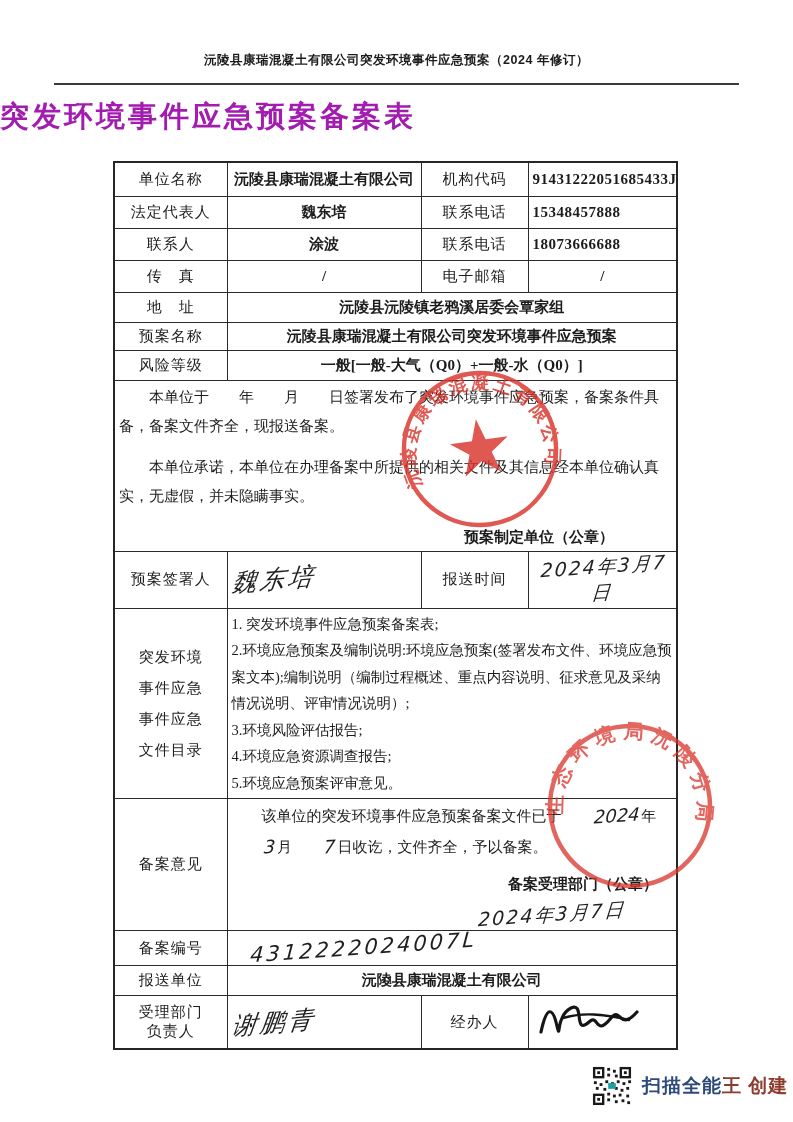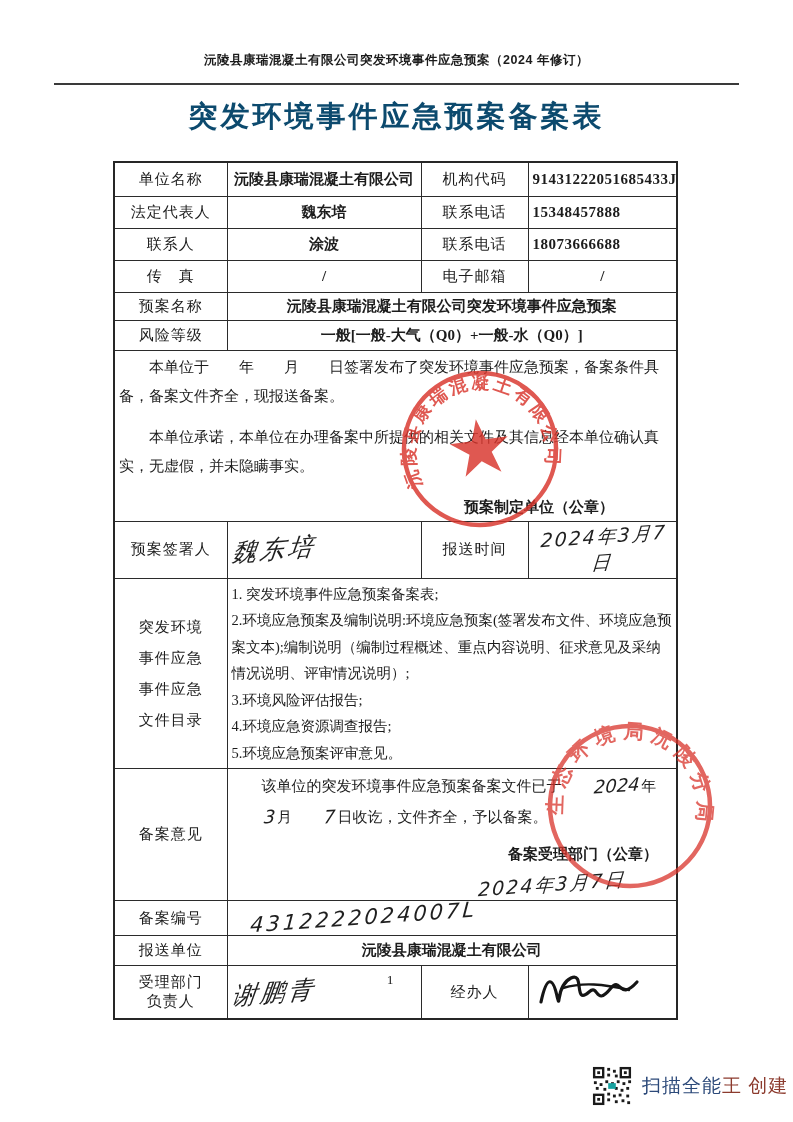--- a/index.html
+++ b/index.html
@@ -19,23 +19,22 @@
     font-family: "Liberation Sans", sans-serif;
     font-size: 12.5px; font-weight: bold; color: #1b1b1b;
     letter-spacing: .5px;
   }
   .hdr-rule {
     margin: 14px 54px 0 54px;
     border-top: 2.2px solid #3a3a3a;
   }
   .doc-title {
     margin-top: 12px;
-    text-align: center;
     font-family: Liberation Serif, serif;
-    font-size: 29px; font-weight: bold; color: #0c4a6e;
+    font-size: 29px; font-weight: bold; color: #a21caf;
     letter-spacing: 3px;
   }
   
   table.form {
     margin: 24px 0 0 113px;
     width: 563px;
     border-collapse: collapse;
     table-layout: fixed;
     border: 2px solid #262626;
   }
@@ -100,21 +99,21 @@
   
   .page-num {
     position: absolute; left: 0; top: 972px; width: 780px;
     text-align: center; font-size: 13.5px; color: #222;
     font-family: "Liberation Serif", serif;
   }
   .cam-mark {
     position: absolute; left: 592px; top: 1066px;
     display: flex; align-items: center; gap: 10px;
   }
-  .cam-text { font-family: "Liberation Sans", sans-serif; font-size: 19px; font-weight: normal; letter-spacing: 1px; }
+  .cam-text { font-family: "Liberation Sans", sans-serif; font-size: 19px; font-weight: bold; letter-spacing: 1px; }
   .cam-blue { color: #2d4a7a; }
   .cam-red  { color: #8c3b2e; }
 </style>
 </head>
 <body>
 
 <div class="page">
 
   <div class="hdr-line">沅陵县康瑞混凝土有限公司突发环境事件应急预案（2024 年修订）</div>
   <div class="hdr-rule"></div>
@@ -150,20 +149,24 @@
       <td class="val-num">18073666688</td>
     </tr>
 
     <tr class="r-std">
       <td class="lbl">传　真</td>
       <td class="val">/</td>
       <td class="lbl">电子邮箱</td>
       <td class="val">/</td>
     </tr>
 
+    <tr class="r-addr">
+      <td class="lbl">地　址</td>
+      <td class="val" colspan="3">沅陵县沅陵镇老鸦溪居委会覃家组</td>
+    </tr>
 
     <tr class="r-plan">
       <td class="lbl">预案名称</td>
       <td class="val" colspan="3">沅陵县康瑞混凝土有限公司突发环境事件应急预案</td>
     </tr>
 
     <tr class="r-risk">
       <td class="lbl">风险等级</td>
       <td class="val" colspan="3">一般[一般-大气（Q0）+一般-水（Q0）]</td>
     </tr>

